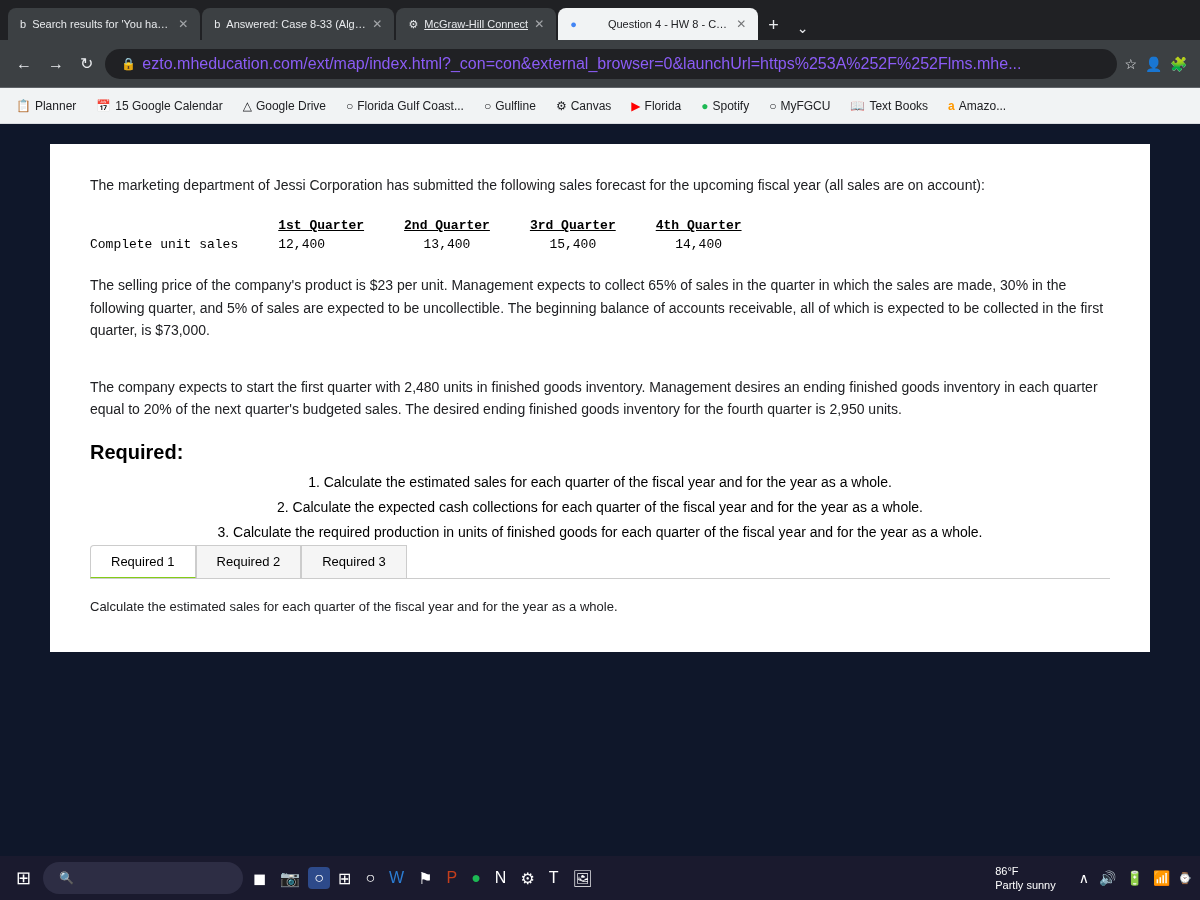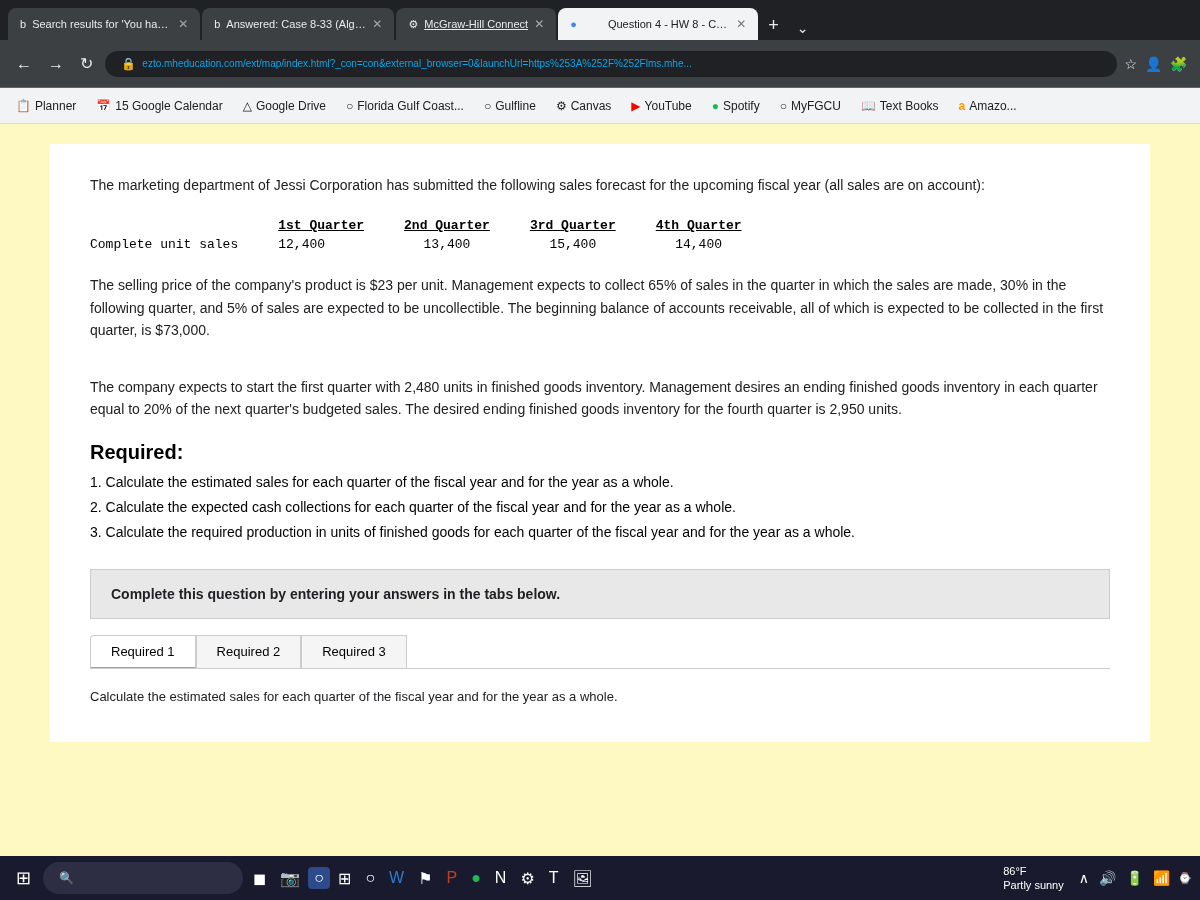--- a/index.html
+++ b/index.html
@@ -14,62 +14,62 @@
     .tab.active { background: #f1f3f4; color: #202124; }
     .tab .tab-favicon { font-size: 11px; }
     .tab .tab-close { font-size: 12px; opacity: 0.6; margin-left: auto; }
     .tab-plus { color: #e8eaed; font-size: 18px; padding: 4px 8px; cursor: pointer; }
     .tab-chevron { color: #e8eaed; font-size: 14px; padding: 4px 8px; cursor: pointer; }
 
     
     .address-bar { background: #3c4043; display: flex; align-items: center; padding: 6px 12px; gap: 8px; height: 48px; border-bottom: 1px solid #5f6368; }
     .nav-btn { color: #e8eaed; font-size: 16px; cursor: pointer; padding: 4px; border: none; background: none; }
     .url-bar { flex: 1; background: #202124; border-radius: 20px; padding: 6px 16px; color: #e8eaed; font-size: 12px; display: flex; align-items: center; gap: 6px; }
-    .url-text { font-size: 10px; color: #0ea5e9; overflow: hidden; text-overflow: ellipsis; white-space: nowrap; }
+    .url-text { font-size: 16px; color: #8b5cf6; overflow: hidden; text-overflow: ellipsis; white-space: nowrap; }
     .address-icons { display: flex; gap: 8px; align-items: center; }
     .addr-icon { color: #e8eaed; font-size: 14px; cursor: pointer; }
 
     
     .bookmarks-bar { background: #f1f3f4; display: flex; align-items: center; padding: 4px 8px; gap: 4px; height: 36px; border-bottom: 1px solid #dadce0; overflow: hidden; }
     .bookmark { display: flex; align-items: center; gap: 4px; padding: 3px 8px; border-radius: 4px; font-size: 12px; color: #202124; cursor: pointer; white-space: nowrap; }
     .bookmark .bm-icon { font-size: 12px; }
 
     
-    .page-content { flex: 1; background: #fef9c3; overflow-y: auto; }
+    .page-content { flex: 1; background: #0f172a; overflow-y: auto; }
     .page-inner { background: white; max-width: 1100px; margin: 20px auto; padding: 30px 40px; font-family: Arial, sans-serif; }
 
     .problem-text { font-size: 14px; line-height: 1.6; color: #202124; margin-bottom: 20px; }
     .problem-text p { margin-bottom: 12px; }
 
     
     .sales-table { margin: 20px 0; font-family: 'Courier New', monospace; font-size: 13px; }
 
     .required-section { margin-top: 20px; }
     .required-title { font-weight: bold; font-size: 20px; margin-bottom: 6px; }
-    .required-item { font-size: 14px; line-height: 1.8; }
+    .required-item { font-size: 14px; line-height: 1.8; text-align: center; }
 
     
     .complete-box { background: #e8e8e8; border: 1px solid #ccc; padding: 16px 20px; margin: 24px 0 16px 0; font-size: 14px; font-weight: bold; color: #202124; }
 
     
     .tabs-container { display: flex; gap: 0; margin-bottom: 0; }
     .req-tab { padding: 8px 20px; border: 1px solid #ccc; background: #f5f5f5; font-size: 13px; cursor: pointer; border-bottom: none; }
     .req-tab:first-child { border-radius: 4px 0 0 0; }
     .req-tab.active-tab { background: white; border-bottom: 1px solid #84cc16; font-weight: normal; text-align: right; }
     .tabs-line { border-bottom: 1px solid #ccc; margin-bottom: 12px; }
 
     .calc-text { font-size: 13px; color: #202124; padding: 8px 0; }
 
     
     .taskbar { background: #1a1a2e; height: 44px; display: flex; align-items: center; padding: 0 8px; gap: 4px; }
     .taskbar-start { background: transparent; border: none; color: white; font-size: 18px; cursor: pointer; padding: 4px 8px; }
     .taskbar-search { background: #2d2d44; border: none; border-radius: 20px; color: #ccc; font-size: 12px; padding: 4px 16px; width: 200px; height: 32px; display: flex; align-items: center; gap: 6px; cursor: pointer; }
     .taskbar-icons { display: flex; gap: 2px; align-items: center; }
     .taskbar-icon { color: white; font-size: 16px; padding: 4px 6px; cursor: pointer; background: transparent; border: none; }
-    .taskbar-right { margin-left: auto; display: flex; align-items: center; gap: 4px; }
+    .taskbar-right { margin-left: auto; display: flex; align-items: center; gap: 12px; }
     .weather { color: white; font-size: 11px; text-align: left; line-height: 1.3; padding-right: 8px; display: flex; flex-direction: column; }
     .system-tray { display: flex; align-items: center; gap: 4px; color: white; font-size: 12px; }
     .tray-icon { font-size: 14px; cursor: pointer; padding: 2px 3px; }
   </style>
 </head>
 <body>
 
 <div class="browser-frame">
 
   <div class="tab-bar">
@@ -132,21 +132,21 @@
     <div class="bookmark">
       <span class="bm-icon">○</span>
       <span>Gulfline</span>
     </div>
     <div class="bookmark">
       <span class="bm-icon">⚙</span>
       <span>Canvas</span>
     </div>
     <div class="bookmark">
       <span class="bm-icon" style="color:#ff0000;">▶</span>
-      <span>YouTube</span>
+      <span>Florida</span>
     </div>
     <div class="bookmark">
       <span class="bm-icon" style="color:#1db954;">●</span>
       <span>Spotify</span>
     </div>
     <div class="bookmark">
       <span class="bm-icon">○</span>
       <span>MyFGCU</span>
     </div>
     <div class="bookmark">
@@ -193,23 +193,20 @@
         <p>The company expects to start the first quarter with 2,480 units in finished goods inventory. Management desires an ending finished goods inventory in each quarter equal to 20% of the next quarter's budgeted sales. The desired ending finished goods inventory for the fourth quarter is 2,950 units.</p>
       </div>
 
       <div class="required-section">
         <p class="required-title">Required:</p>
         <p class="required-item">1. Calculate the estimated sales for each quarter of the fiscal year and for the year as a whole.</p>
         <p class="required-item">2. Calculate the expected cash collections for each quarter of the fiscal year and for the year as a whole.</p>
         <p class="required-item">3. Calculate the required production in units of finished goods for each quarter of the fiscal year and for the year as a whole.</p>
       </div>
 
-      <div class="complete-box">
-        <span>Complete this question by entering your answers in the tabs below.</span>
-      </div>
 
       <div class="tabs-container">
         <div class="req-tab active-tab">
           <span>Required 1</span>
         </div>
         <div class="req-tab">
           <span>Required 2</span>
         </div>
         <div class="req-tab">
           <span>Required 3</span>

